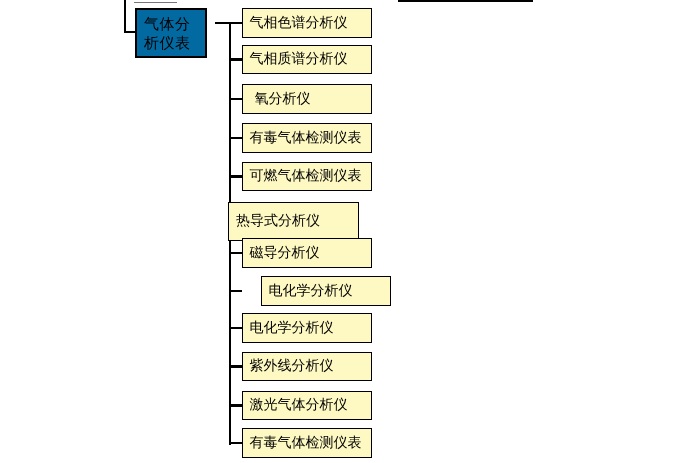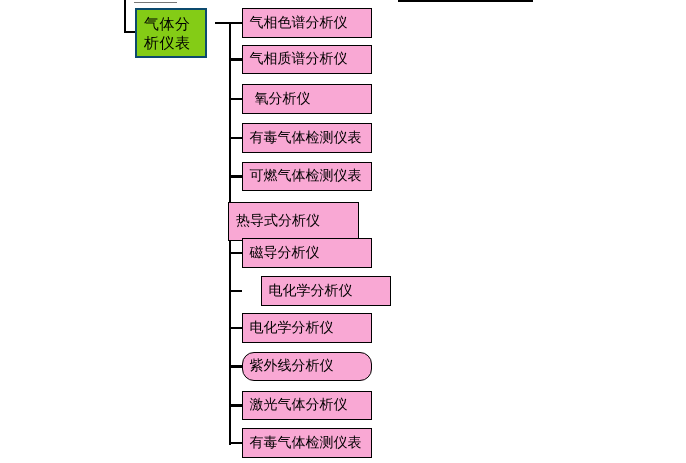--- a/index.html
+++ b/index.html
@@ -11,33 +11,33 @@
     overflow: hidden;
     color: #000;
   }
   .stage { position: absolute; left: 0; top: 0; width: 686px; height: 463px; }
   .line { position: absolute; background: #000; }
   .line.faint { background: #777; }
   .node {
     position: absolute;
     box-sizing: border-box;
     border: 1.5px solid #000;
-    background: #f9a8d4;
+    background: #fef9c3;
     display: flex;
     align-items: center;
     padding-left: 7px;
     font-size: 14px;
     white-space: nowrap;
     overflow: hidden;
   }
   .root-node {
     position: absolute;
     box-sizing: border-box;
-    border: 2px solid #0c4a6e;
-    background: #84cc16;
+    border: 2px solid #000000;
+    background: #0369a1;
     left: 135px; top: 7.5px;
     width: 72px; height: 50.5px;
     padding: 5px 2px 0 7px;
     font-size: 15px;
     line-height: 19.5px;
     letter-spacing: 0.5px;
     word-break: break-all;
   }
   
   .left-vert   { left: 123.5px; top: 0;       width: 2.5px;  height: 33px;   }
@@ -75,19 +75,19 @@
       <div class="node" style="left: 241.5px; top: 161.5px; width: 130.5px; height: 29.5px;">可燃气体检测仪表</div>
       <div class="line" style="left: 231px; top: 215px; width: 10.5px; height: 2.5px;"></div>
       <div class="node" style="left: 228px; top: 201.5px; width: 130.5px; height: 39px;">热导式分析仪</div>
       <div class="line" style="left: 231px; top: 251.5px; width: 10.5px; height: 2.5px;"></div>
       <div class="node" style="left: 241.5px; top: 238px; width: 130.5px; height: 29.5px;">磁导分析仪</div>
       <div class="line" style="left: 231px; top: 289.5px; width: 10.5px; height: 2.5px;"></div>
       <div class="node" style="left: 241.5px; top: 276px; width: 130.5px; height: 29.5px; margin-left: 19px;">电化学分析仪</div>
       <div class="line" style="left: 231px; top: 326.5px; width: 10.5px; height: 2.5px;"></div>
       <div class="node" style="left: 241.5px; top: 313px; width: 130.5px; height: 29.5px;">电化学分析仪</div>
       <div class="line" style="left: 231px; top: 365px; width: 10.5px; height: 2.5px;"></div>
-      <div class="node" style="left: 241.5px; top: 351.5px; width: 130.5px; height: 29.5px; border-radius: 12px;">紫外线分析仪</div>
+      <div class="node" style="left: 241.5px; top: 351.5px; width: 130.5px; height: 29.5px;">紫外线分析仪</div>
       <div class="line" style="left: 231px; top: 404px; width: 10.5px; height: 2.5px;"></div>
       <div class="node" style="left: 241.5px; top: 390.5px; width: 130.5px; height: 29.5px;">激光气体分析仪</div>
       <div class="line" style="left: 231px; top: 441.5px; width: 10.5px; height: 2.5px;"></div>
       <div class="node" style="left: 241.5px; top: 428px; width: 130.5px; height: 29.5px;">有毒气体检测仪表</div>
     </div>
 </div>
 
 </body></html>

